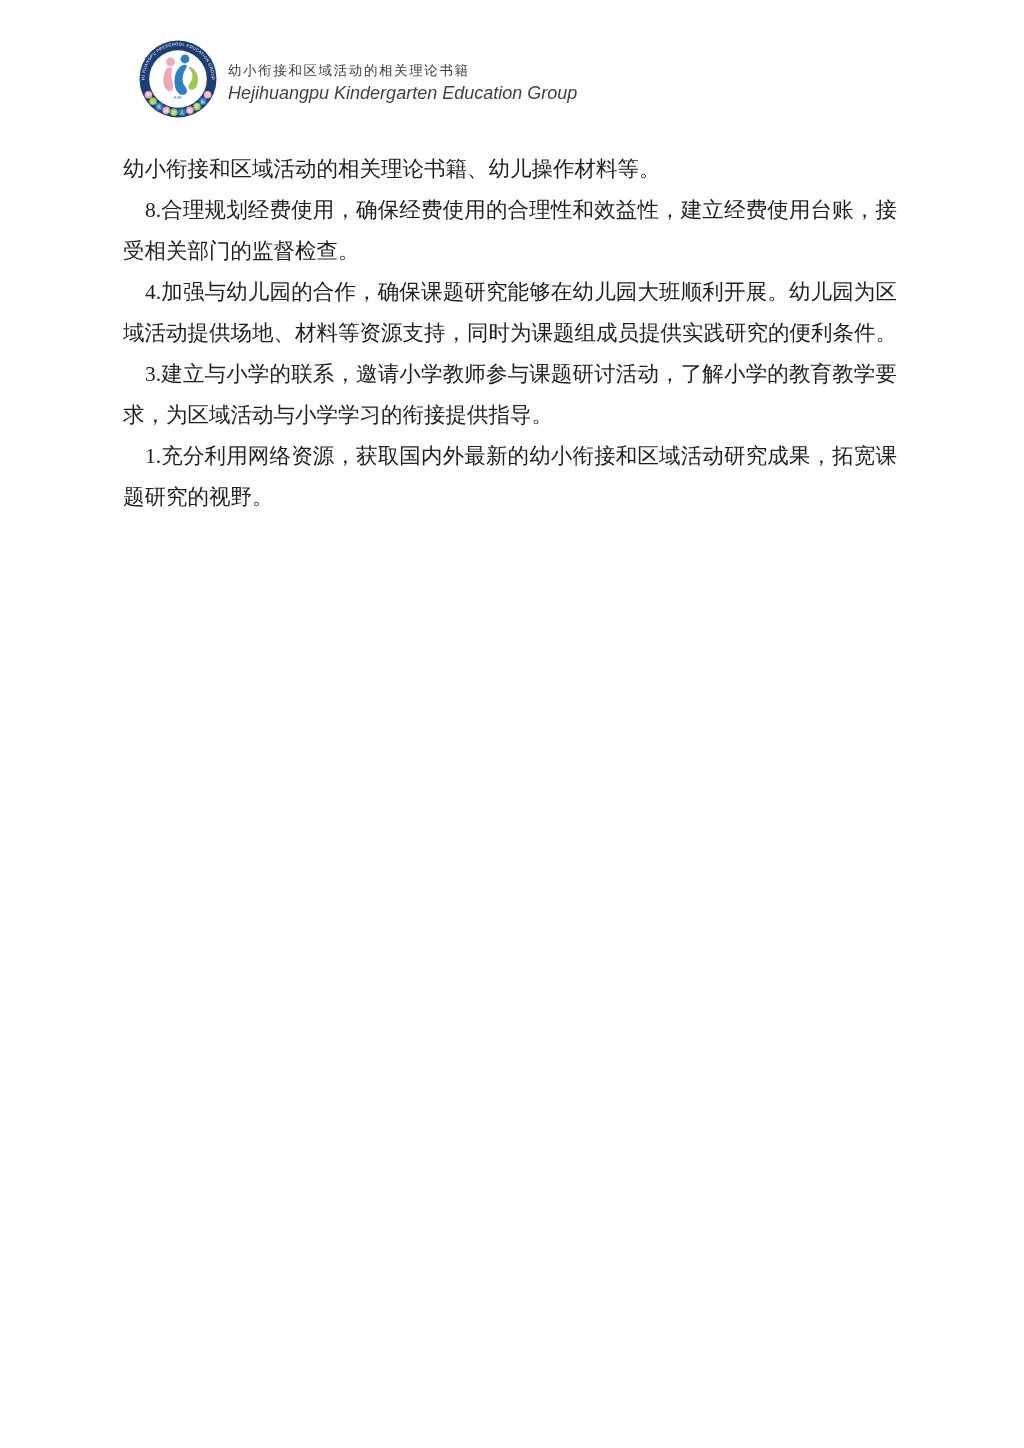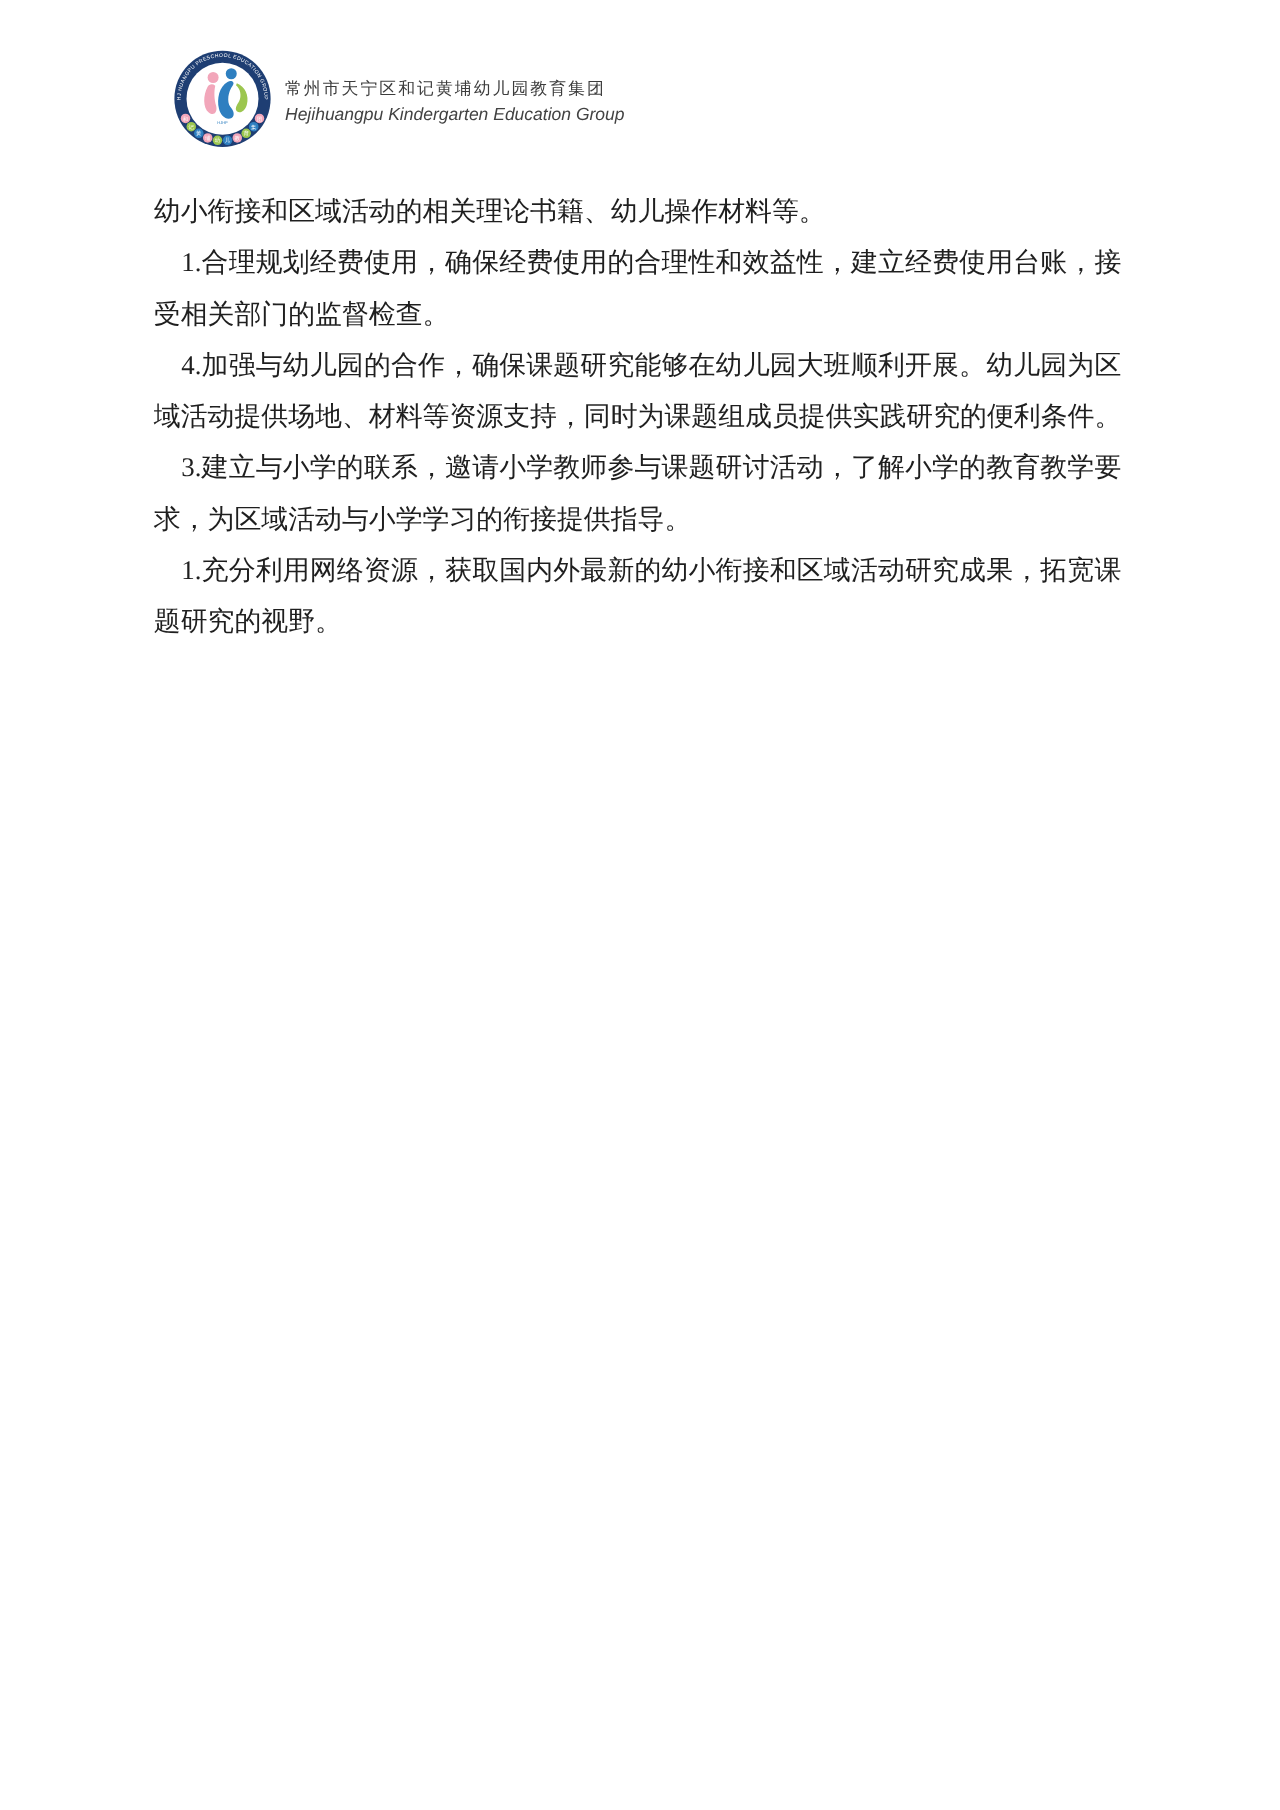--- a/index.html
+++ b/index.html
@@ -25,21 +25,21 @@
   .org-names { margin-left: 10px; margin-top: 24px; }
   .org-zh {
     font-size: 13.5px;
     letter-spacing: 1.6px;
     color: #3d3d3d;
     font-family: "Liberation Serif", "DejaVu Serif", serif;
     white-space: nowrap;
   }
   .org-en {
     margin-top: 3px;
-    font-size: 14px;
+    font-size: 18px;
     font-style: italic;
     color: #424242;
     font-family: "Liberation Sans", "DejaVu Sans", sans-serif;
     white-space: nowrap;
   }
 
   
   .doc-body {
     position: absolute;
     top: 149px;
@@ -100,26 +100,26 @@
           <circle cx="32.5" cy="24" r="4.4" fill="#f2a6ba"></circle>
           <circle cx="47" cy="21" r="4.4" fill="#2e7fc0"></circle>
           <path d="M 28 31.5 C 24.5 38 24.2 48 29 52 C 33 55 36 52 35 47 C 33.2 41 33.2 35 34.2 30.5 C 32 28.6 29.2 29.2 28 31.5 Z" fill="#f2a6ba"></path>
           <path d="M 44 27.5 C 37.5 31 35.2 41 37.2 49 C 38.5 55 43.5 58.5 47.3 56.3 C 50.2 54.3 49 50.3 46.2 47.3 C 43.4 43.3 44.4 35.3 48.2 30.3 C 50.2 27.5 47 25.7 44 27.5 Z" fill="#2e7fc0"></path>
           <path d="M 51.5 28.5 C 58 31 61.5 38.5 59.5 45.5 C 58.3 50.5 54.2 53.2 51.5 51 C 49.5 49 51.5 46 53.3 43 C 55.5 38.8 54.3 32.8 50.8 30.2 Z" fill="#9cc64f"></path>
           <text x="40" y="61" font-size="3.2" fill="#2e7fc0" text-anchor="middle" font-family="Liberation Sans, DejaVu Sans, sans-serif">HJHP</text>
         </g>
       </svg>
     </div>
     <div class="org-names">
-      <div class="org-zh">常州市天宁区和记黄埔幼儿园教育集团</div>
+      <div class="org-zh">幼小衔接和区域活动的相关理论书籍</div>
       <div class="org-en">Hejihuangpu Kindergarten Education Group</div>
     </div>
   </div>
 
   <div class="doc-body">
       <p class="body">幼小衔接和区域活动的相关理论书籍、幼儿操作材料等。</p>
-      <p class="body indent">1.合理规划经费使用，确保经费使用的合理性和效益性，建立经费使用台账，接受相关部门的监督检查。</p>
+      <p class="body indent">8.合理规划经费使用，确保经费使用的合理性和效益性，建立经费使用台账，接受相关部门的监督检查。</p>
       <p class="body indent">4.加强与幼儿园的合作，确保课题研究能够在幼儿园大班顺利开展。幼儿园为区域活动提供场地、材料等资源支持，同时为课题组成员提供实践研究的便利条件。</p>
       <p class="body indent">3.建立与小学的联系，邀请小学教师参与课题研讨活动，了解小学的教育教学要求，为区域活动与小学学习的衔接提供指导。</p>
       <p class="body indent">1.充分利用网络资源，获取国内外最新的幼小衔接和区域活动研究成果，拓宽课题研究的视野。</p>
     </div>
 
 </div>
 
 </body></html>

